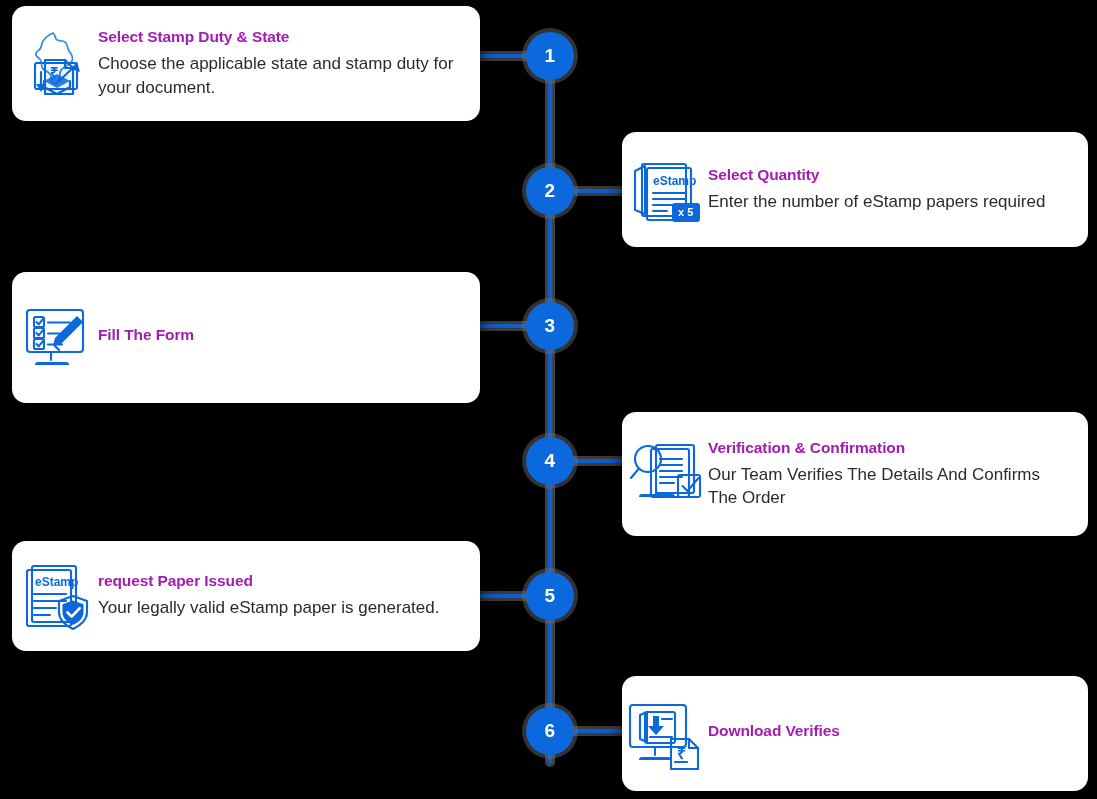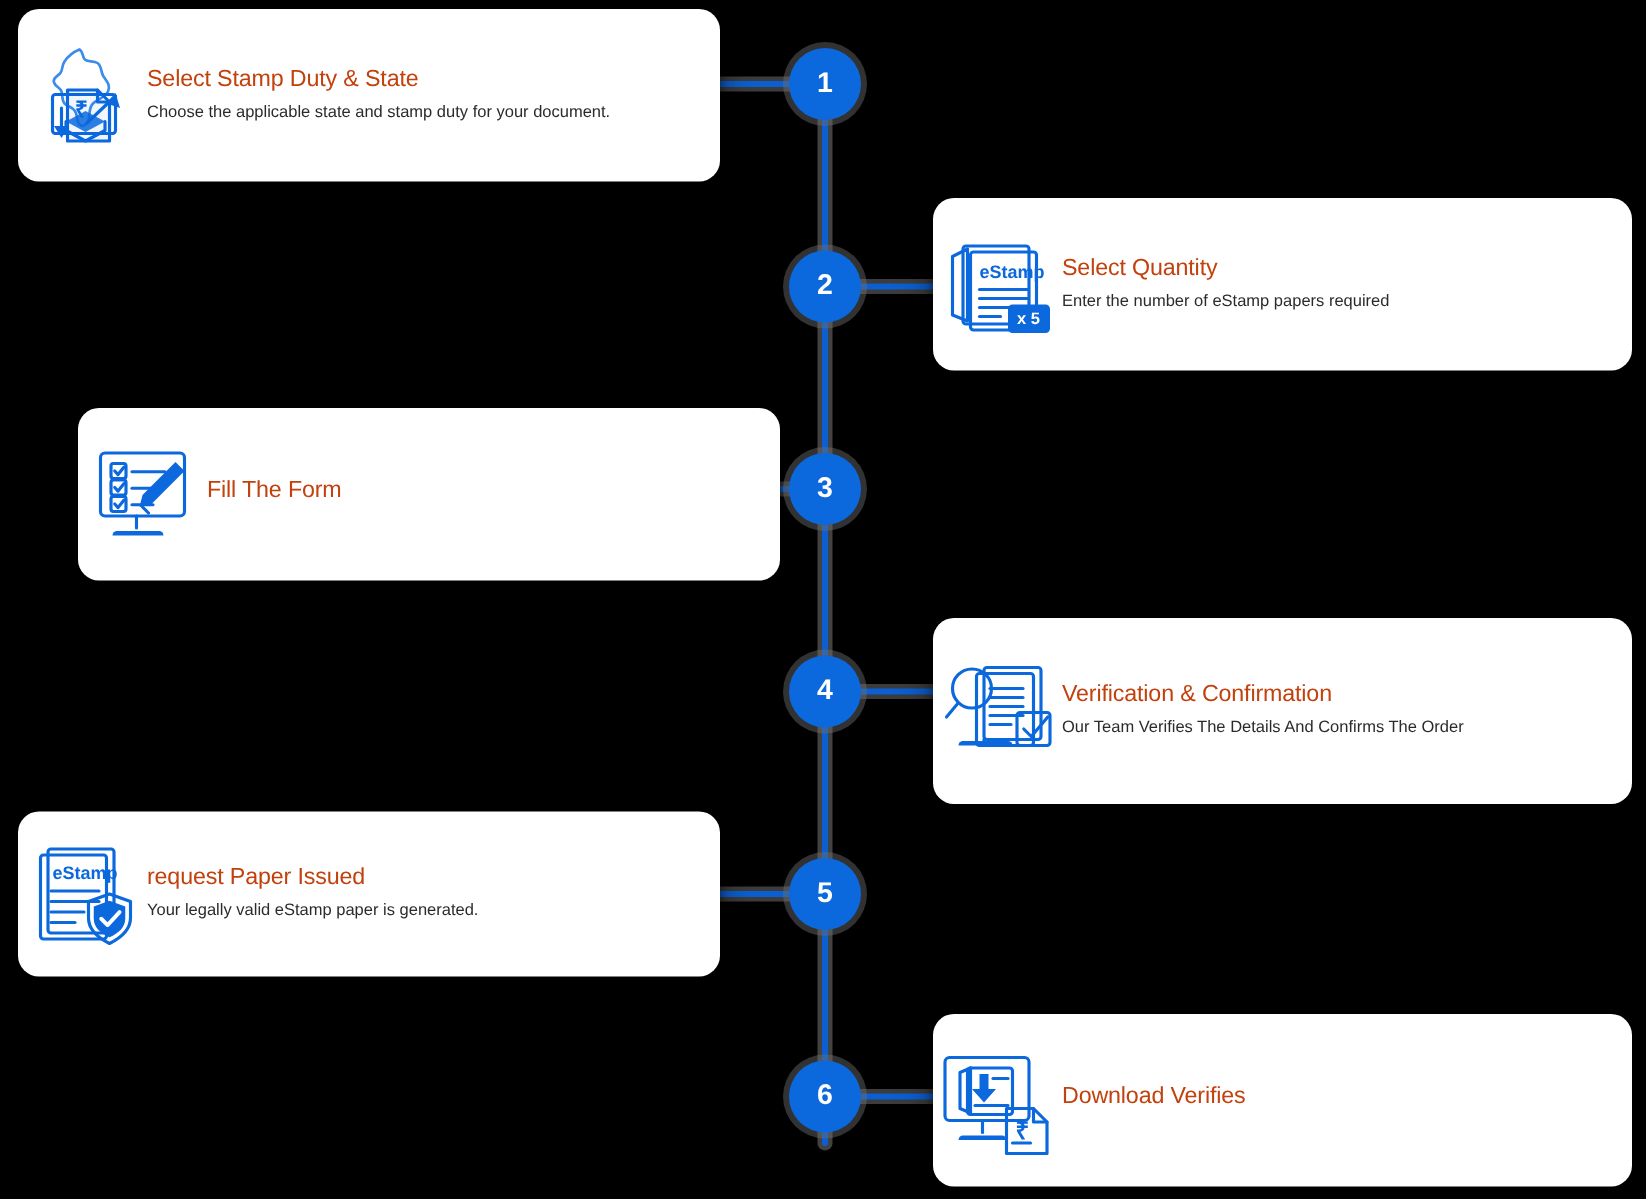--- a/index.html
+++ b/index.html
@@ -77,36 +77,36 @@
     display: flex;
     align-items: center;
     justify-content: center;
   }
   .card-body {
     flex: 1 1 auto;
     padding-right: 18px;
   }
   .card-title {
     font-size: 15.5px;
-    font-weight: normal;
-    color: #c2410c;
+    font-weight: bold;
+    color: #a21caf;
     margin: 0 0 6px 0;
     letter-spacing: -0.1px;
   }
   .card-desc {
-    font-size: 11px;
+    font-size: 17px;
     color: #2b2b2b;
     line-height: 1.38;
     margin: 0;
   }
 
   
   #card-1 { left: 12px;  top: 6px;   width: 468px; height: 115px; }
   #card-2 { left: 622px; top: 132px; width: 466px; height: 115px; }
-  #card-3 { left: 12px;  top: 272px; width: 468px; height: 115px; margin-left: 40px; }
+  #card-3 { left: 12px;  top: 272px; width: 468px; height: 131px; }
   #card-4 { left: 622px; top: 412px; width: 466px; height: 124px; }
   #card-5 { left: 12px;  top: 541px; width: 468px; height: 110px; }
   #card-6 { left: 622px; top: 676px; width: 466px; height: 115px; }
 
   
   #badge-1 { left: 526px; top: 32px; }
   #badge-2 { left: 526px; top: 167px; }
   #badge-3 { left: 526px; top: 302px; }
   #badge-4 { left: 526px; top: 437px; }
   #badge-5 { left: 526px; top: 572px; }

